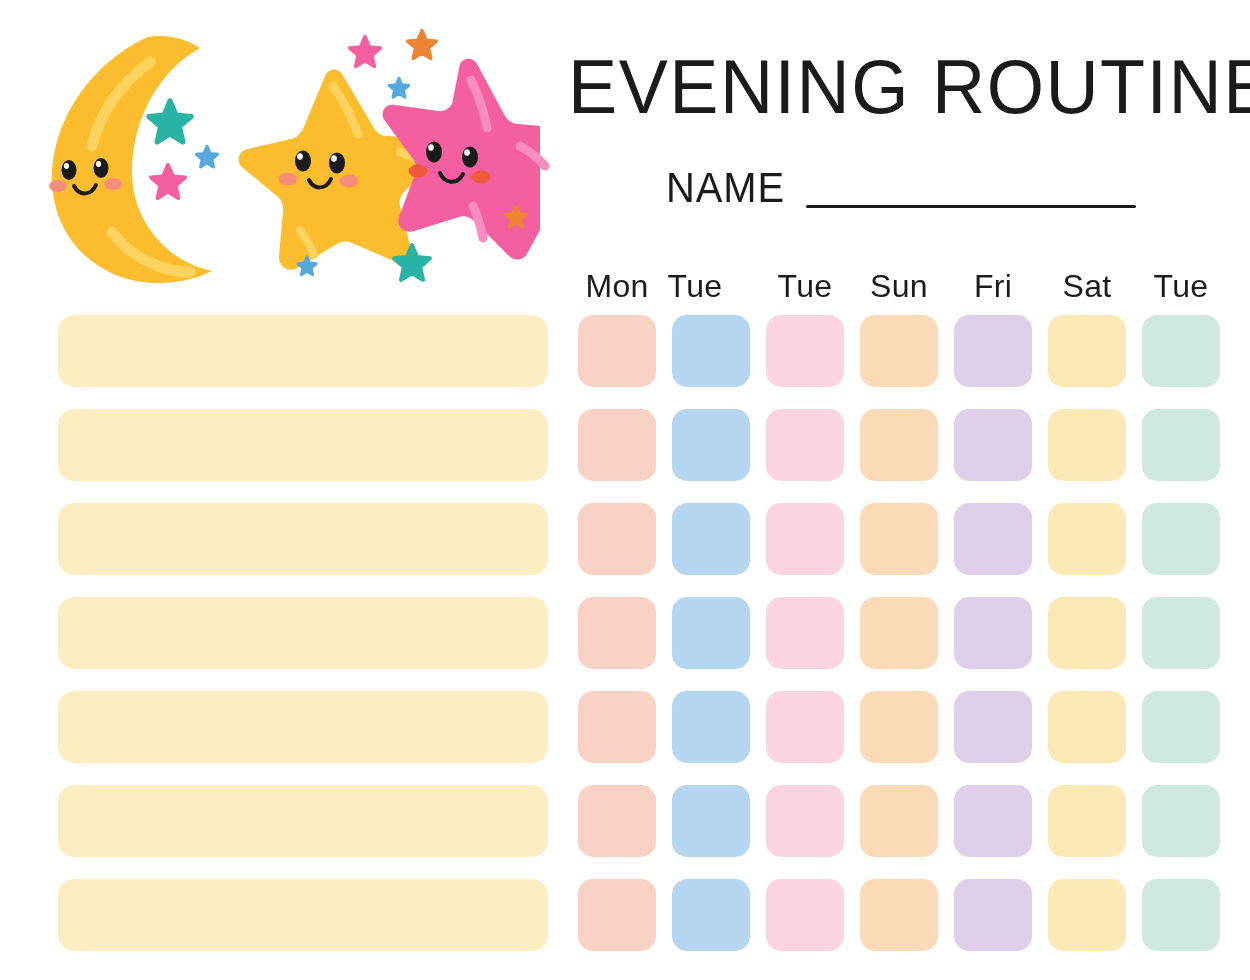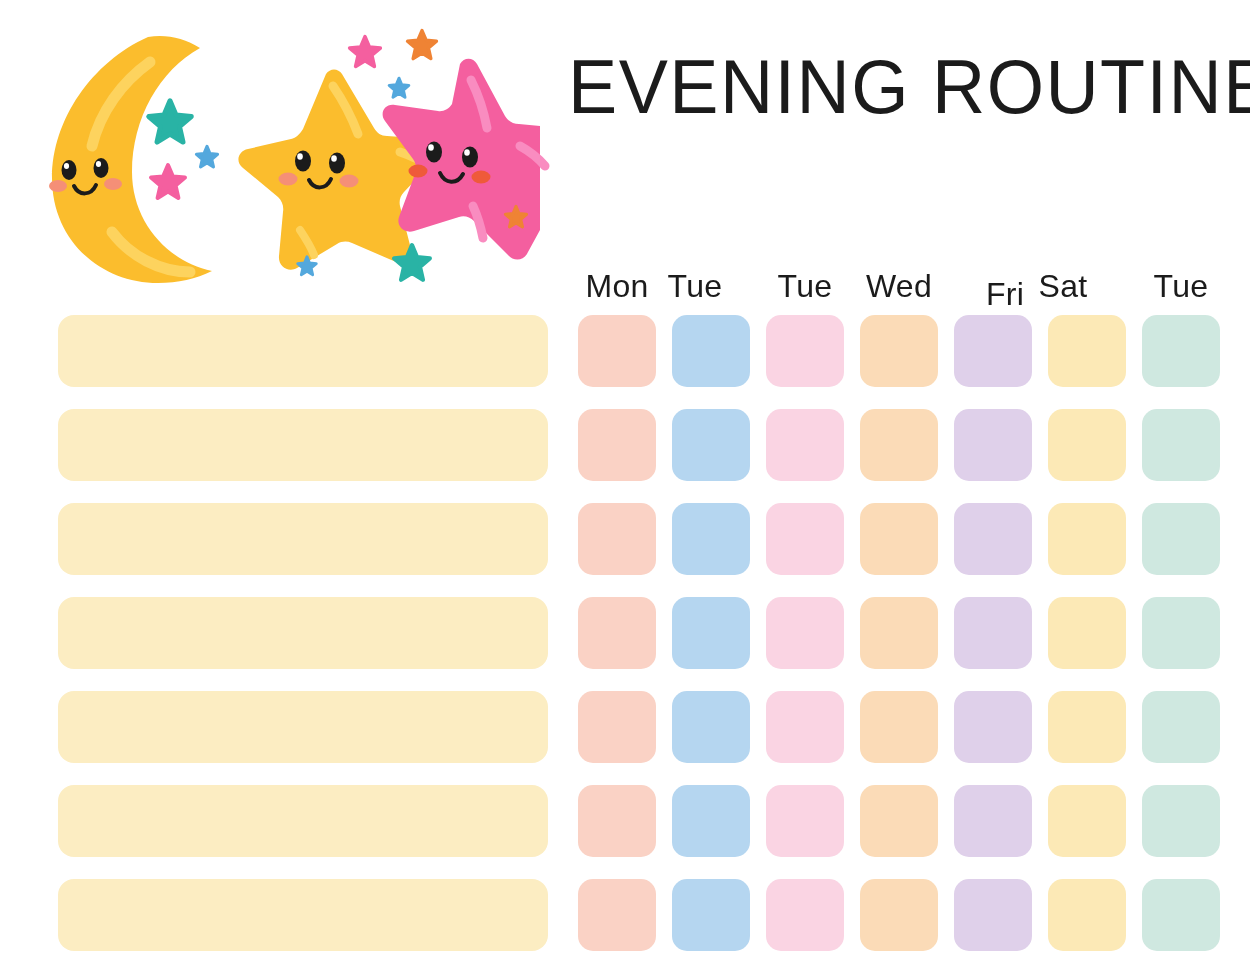--- a/index.html
+++ b/index.html
@@ -229,28 +229,32 @@
         <path d="M0,-17 L4.8,-5.6 L17,-4.4 L7.6,3.6 L10.4,16 L0,9.6 L-10.4,16 L-7.6,3.6 L-17,-4.4 L-4.8,-5.6 Z" fill="#54a8dd" stroke="#54a8dd" stroke-width="5" stroke-linejoin="round"></path>
       </g>
       <g transform="translate(412,263) scale(1.05)">
         <path d="M0,-17 L4.8,-5.6 L17,-4.4 L7.6,3.6 L10.4,16 L0,9.6 L-10.4,16 L-7.6,3.6 L-17,-4.4 L-4.8,-5.6 Z" fill="#29b3a5" stroke="#29b3a5" stroke-width="4" stroke-linejoin="round"></path>
       </g>
     </svg>
   </div>
 
   <div id="title">EVENING ROUTINE</div>
 
+  <div id="name-row">
+    <span id="name-label">NAME</span>
+    <div id="name-line"></div>
+  </div>
 
   <div id="day-headers">
       <div class="day-header" style="left: 0px;">Mon</div>
       <div class="day-header" style="left: 78px;">Tue</div>
       <div class="day-header" style="left: 188px;">Tue</div>
-      <div class="day-header" style="left: 282px;">Wed</div>
-      <div class="day-header" style="left: 388px; margin-top: 8px;">Fri</div>
-      <div class="day-header" style="left: 446px;">Sat</div>
+      <div class="day-header" style="left: 282px;">Sun</div>
+      <div class="day-header" style="left: 376px;">Fri</div>
+      <div class="day-header" style="left: 470px;">Sat</div>
       <div class="day-header" style="left: 564px;">Tue</div>
     </div>
 
   <div id="task-rows">
       <div class="task-row" style="top: 315px; background: rgb(252, 237, 194);"></div>
       <div class="task-row" style="top: 409px; background: rgb(252, 237, 194);"></div>
       <div class="task-row" style="top: 503px; background: rgb(252, 237, 194);"></div>
       <div class="task-row" style="top: 597px; background: rgb(252, 237, 194);"></div>
       <div class="task-row" style="top: 691px; background: rgb(252, 237, 194);"></div>
       <div class="task-row" style="top: 785px; background: rgb(252, 237, 194);"></div>

